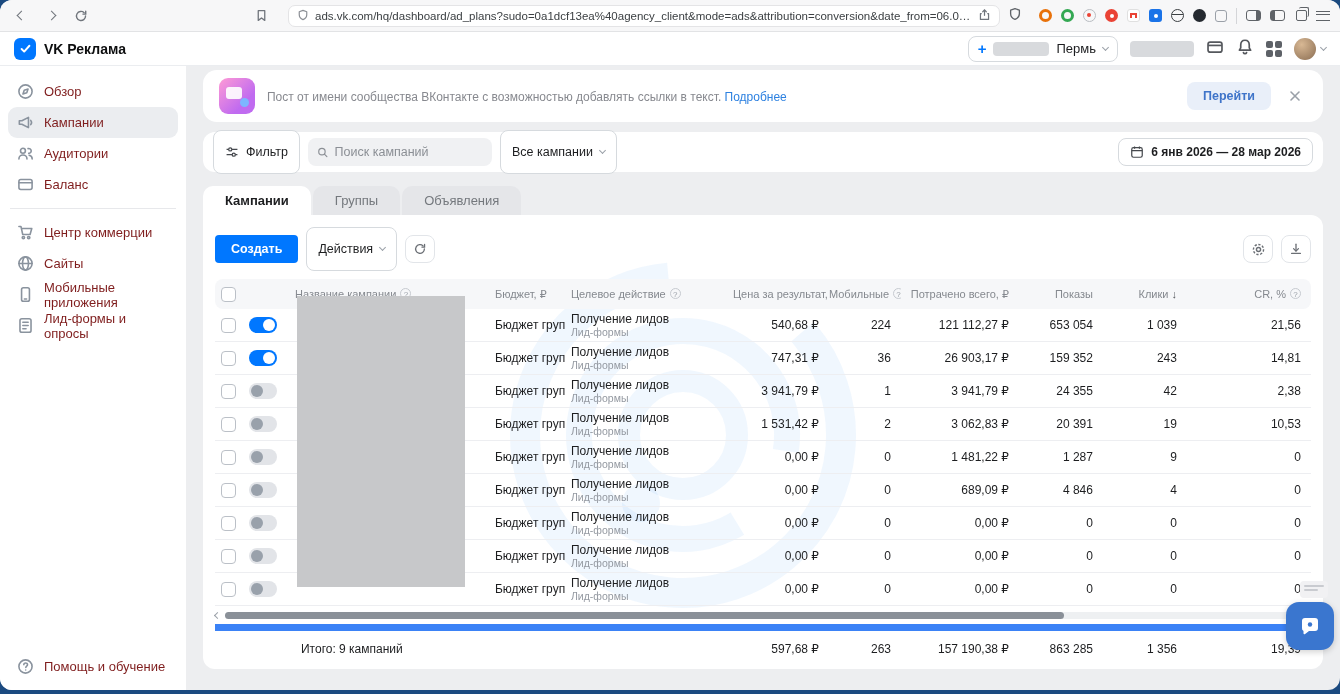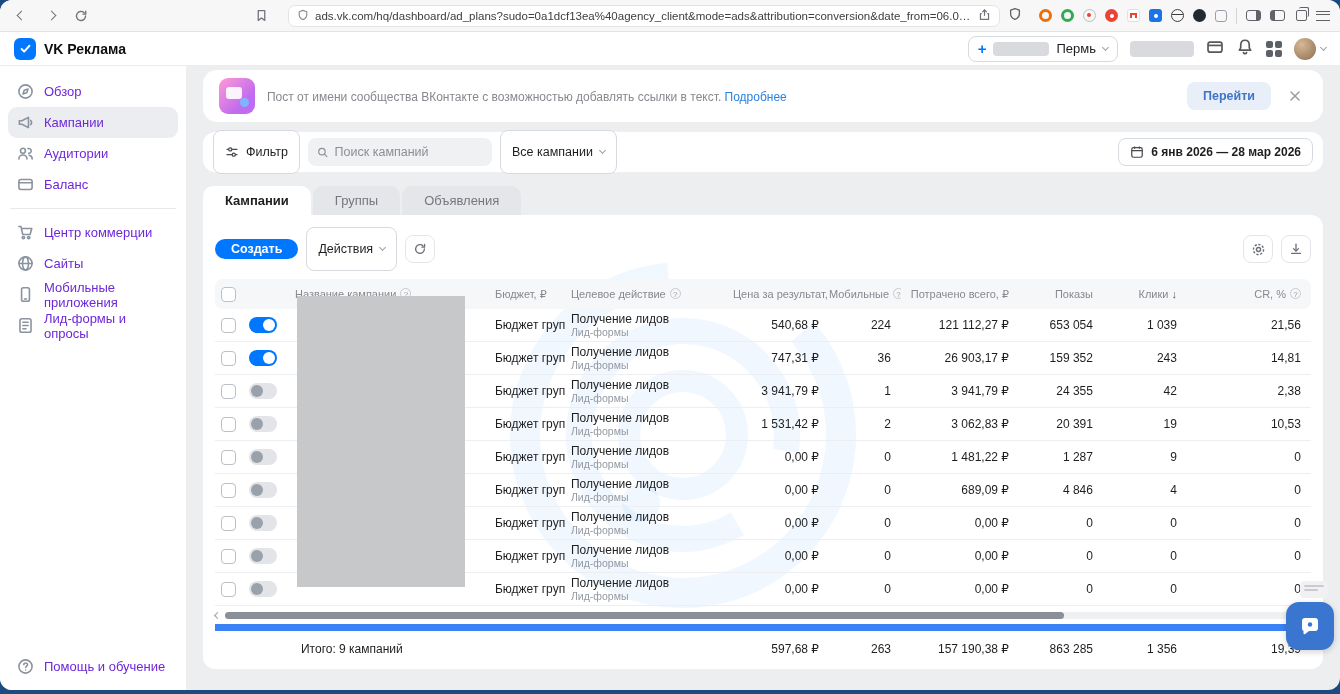--- a/index.html
+++ b/index.html
@@ -58,21 +58,21 @@
   .apps-grid { display:grid; grid-template-columns:7px 7px; grid-gap:2px; }
   .apps-grid i { width:7px; height:7px; border-radius:2px; background:#5d6167; }
   .avatar-wrap { display:flex; align-items:center; gap:5px; cursor:pointer; }
   .avatar { width:22px; height:22px; border-radius:50%; background:radial-gradient(circle at 35% 30%, #d8b894, #8a6d52); }
 
   
   .app-body { display:flex; height:624px; }
   .sidebar { width:186px; background:#fff; display:flex; flex-direction:column; padding:10px 8px 8px; }
   .side-item { display:flex; align-items:center; gap:10px; height:31px; border-radius:9px; padding:0 9px; cursor:pointer; }
   .side-item.active { background:#ebedf0; }
-  .side-item span { font-size:13px; color:#6d28d9; }
+  .side-item span { font-size:13px; color:#7f1d1d; }
   .sic { width:17px; height:17px; stroke:#8a939e; fill:none; stroke-width:1.5; stroke-linecap:round; stroke-linejoin:round; flex:none; }
   .side-divider { height:1px; background:#e7e8eb; margin:8px 2px; }
   .side-bottom { margin-top:auto; }
 
   .main { flex:1; padding:4px 17px 0; position:relative; }
 
   
   .banner-card { background:#fff; border-radius:14px; height:52px; display:flex; align-items:center; gap:12px; padding:0 16px; }
   .banner-icon { width:36px; height:36px; border-radius:9px; background:linear-gradient(135deg,#ff9ad5,#c06bf0 70%); position:relative; flex:none; }
   .banner-icon::after { content:''; position:absolute; left:7px; top:9px; width:16px; height:12px; background:#fff; border-radius:3px; opacity:.9; }
@@ -97,21 +97,21 @@
   
   .tabs-row { display:flex; margin-top:14px; }
   .tab { height:29px; padding:0 22px; display:flex; align-items:center; font-size:13px; color:#74787d;
          background:#e5e6e9; border-radius:10px 10px 0 0; cursor:pointer; margin-right:2px; }
   .tab.active { background:#fff; color:#1d1e20; font-weight:bold; }
 
   
   .table-card { background:#fff; border-radius:0 12px 12px 12px; position:relative; overflow:hidden; padding-bottom:2px; }
   .watermark { position:absolute; left:290px; top:30px; z-index:0; }
   .toolbar { position:relative; z-index:1; display:flex; align-items:center; gap:8px; padding:12px 12px 8px; }
-  .btn-primary { background:#0077ff; color:#fff; border:none; border-radius:12px; height:20px; padding:0 16px;
+  .btn-primary { background:#0077ff; color:#fff; border:none; border-radius:4px; height:28px; padding:0 16px;
                  font-size:12.5px; font-weight:bold; cursor:pointer; font-family:inherit; }
   .icon-btn { width:30px; height:28px; border:1px solid #e2e5e9; background:#fff; border-radius:8px;
               display:flex; align-items:center; justify-content:center; cursor:pointer; }
   .toolbar .spacer { flex:1; }
 
   table.grid { position:relative; z-index:1; width:1096px; margin:0 12px; border-collapse:separate; border-spacing:0; table-layout:fixed; }
   .grid th { height:30px; background:#f6f7f9; font-size:11px; font-weight:normal; color:#85898f; white-space:nowrap; overflow:hidden; }
   .grid th:first-child { border-radius:8px 0 0 8px; }
   .grid th:last-child { border-radius:0 8px 8px 0; }
   .grid td { height:33px; font-size:12px; color:#1d1e20; border-bottom:1px solid #edeef1; white-space:nowrap; overflow:hidden; background:transparent; }

